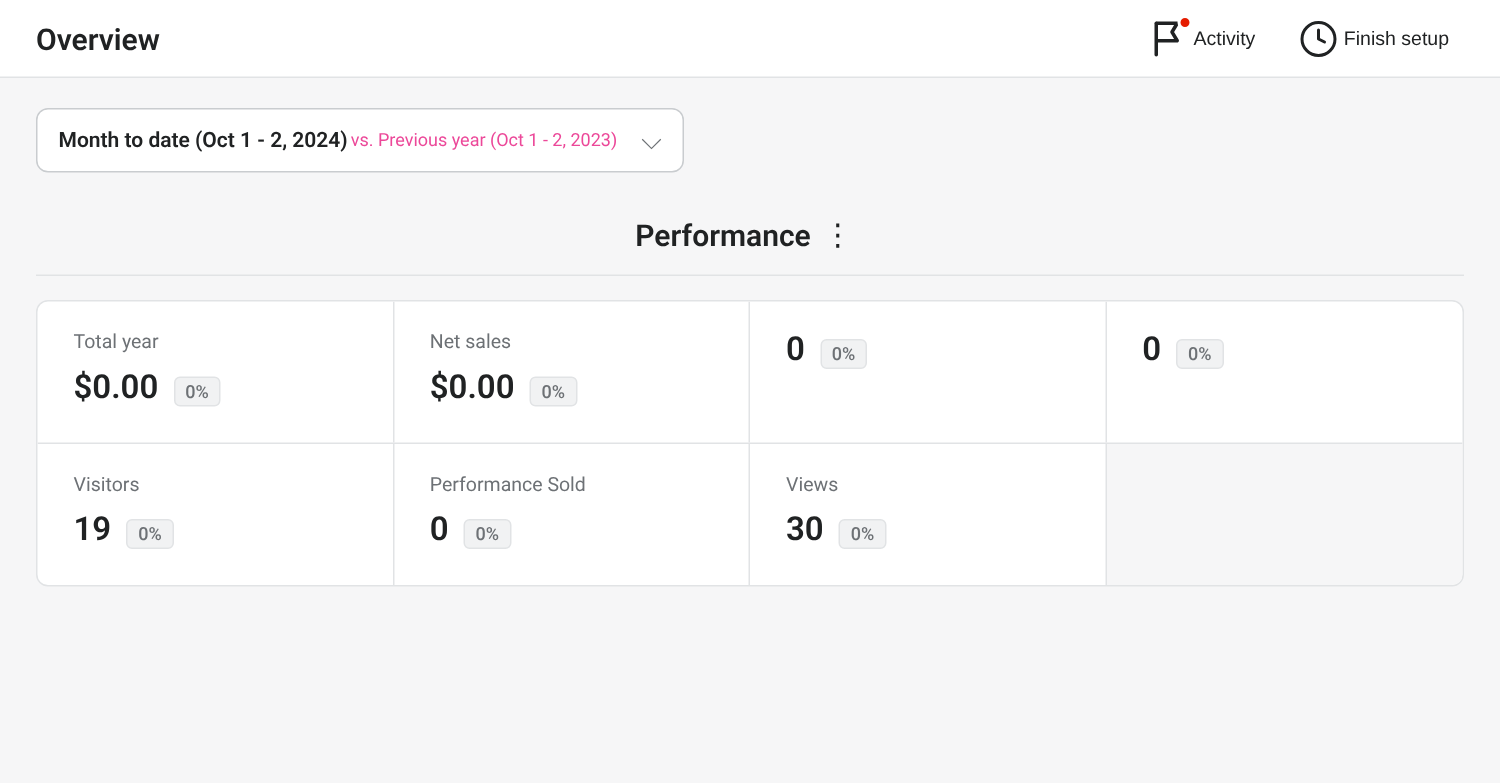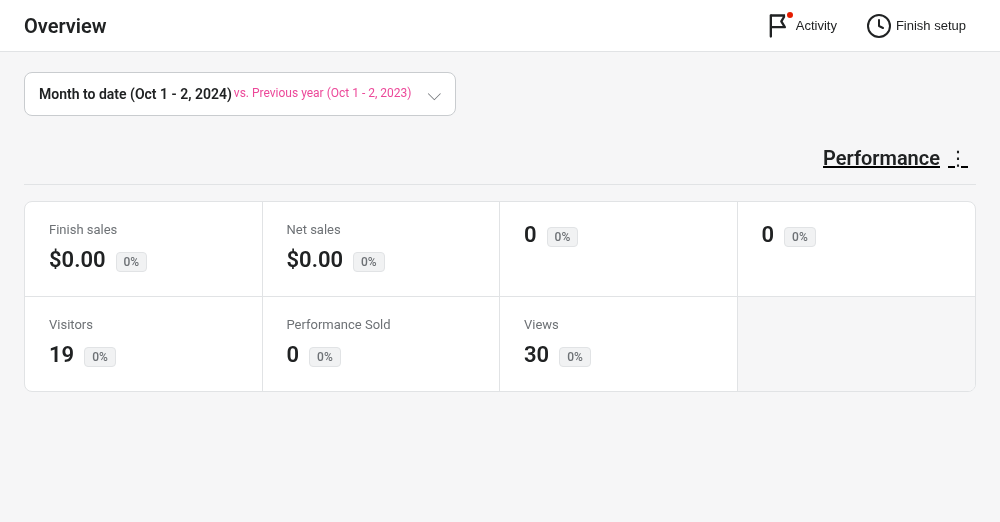--- a/index.html
+++ b/index.html
@@ -100,25 +100,24 @@
       font-size: 18px;
     }
 
     
     .performance-section {
       margin-top: 28px;
     }
     .section-header {
       display: flex;
       align-items: center;
-      justify-content: flex-end;
+      justify-content: center;
       margin-bottom: 16px;
       padding-bottom: 12px;
       border-bottom: 1px solid #e1e3e5;
-      text-decoration: underline;
     }
     .section-title {
       font-size: 20px;
       font-weight: 600;
       color: #202223;
     }
     .more-btn {
       background: none;
       border: none;
       cursor: pointer;
@@ -225,21 +224,21 @@
   <div class="performance-section">
     <div class="section-header">
       <span class="section-title">Performance</span>
       <button class="more-btn">⋮</button>
     </div>
 
     <div class="metrics-grid">
 
       <div class="metrics-row">
         <div class="metric-cell">
-          <div class="metric-label">Finish sales</div>
+          <div class="metric-label">Total year</div>
           <div class="metric-value-row">
             <span class="metric-value">$0.00</span>
             <span class="metric-badge">0%</span>
           </div>
         </div>
         <div class="metric-cell">
           <div class="metric-label">Net sales</div>
           <div class="metric-value-row">
             <span class="metric-value">$0.00</span>
             <span class="metric-badge">0%</span>

